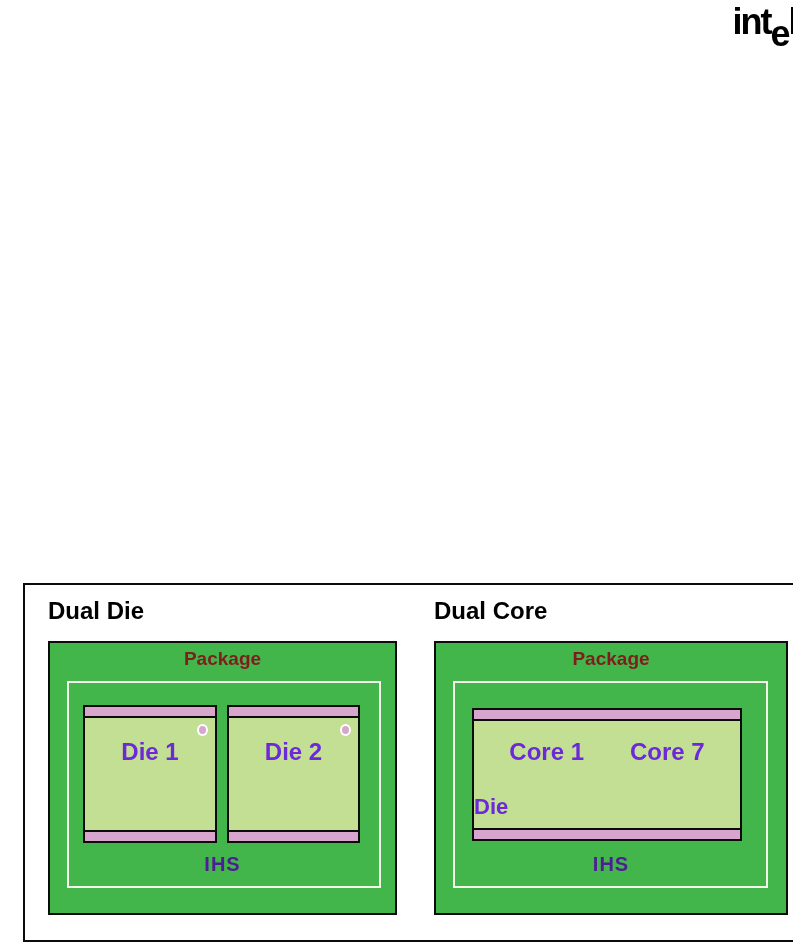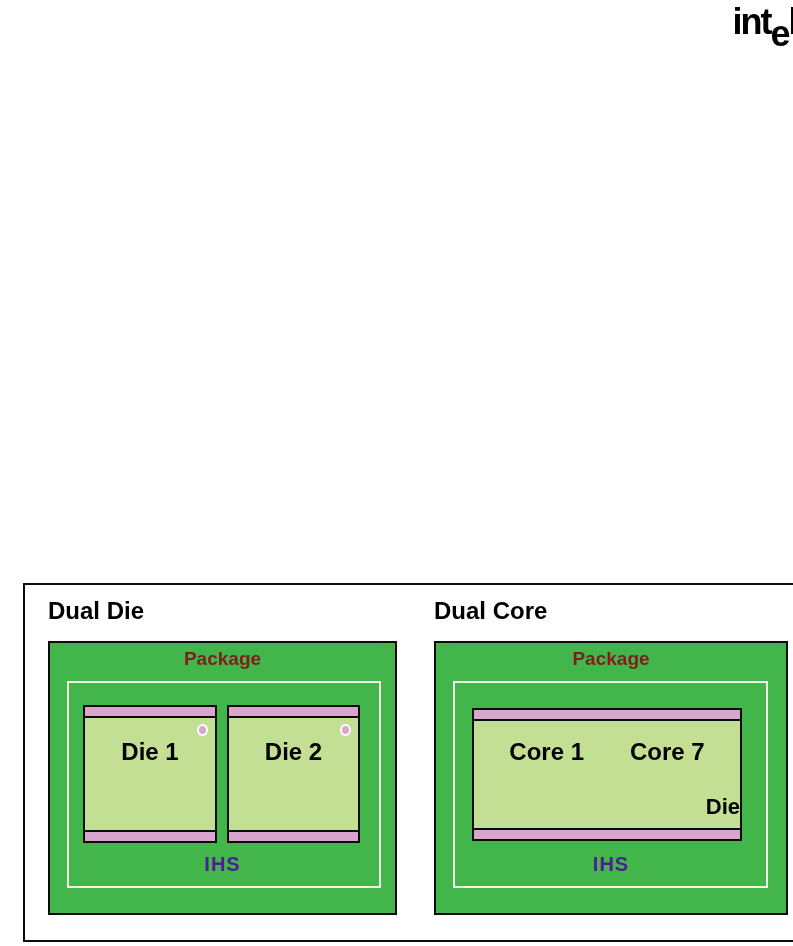--- a/index.html
+++ b/index.html
@@ -84,33 +84,33 @@
   }
   .die1{left:33px;top:62px;width:134px;height:138px;}
   .die2{left:177px;top:62px;width:133px;height:138px;}
   .die-wide{left:36px;top:65px;width:270px;height:133px;}
 
   .substrate{height:9px;flex:none;background:var(--substrate-pink);}
   .substrate-top{border-bottom:2px solid var(--line-black);}
   .substrate-bottom{border-top:2px solid var(--line-black);}
   .die-mid{
     flex:1;position:relative;background:var(--die-green);
-    text-align:center;color:#000000;
+    text-align:center;color:#6d28d9;
   }
   .die-label{
     display:inline-block;margin-top:20px;
     font-size:24px;font-weight:700;
   }
   .core-row{
     display:flex;justify-content:center;gap:46px;margin-top:17px;
     font-size:24px;font-weight:700;
   }
   .die-area-label{
     position:absolute;left:0;bottom:8px;width:100%;
-    text-align:right;font-size:22px;font-weight:700;
+    text-align:left;font-size:22px;font-weight:700;
   }
   .bullet-dot{
     position:absolute;top:8px;right:9px;
     width:7px;height:8px;border-radius:50%;
     background:var(--substrate-pink);
     box-shadow:0 0 0 2px #ffffff;
   }
 </style>
 </head>
 <body>

